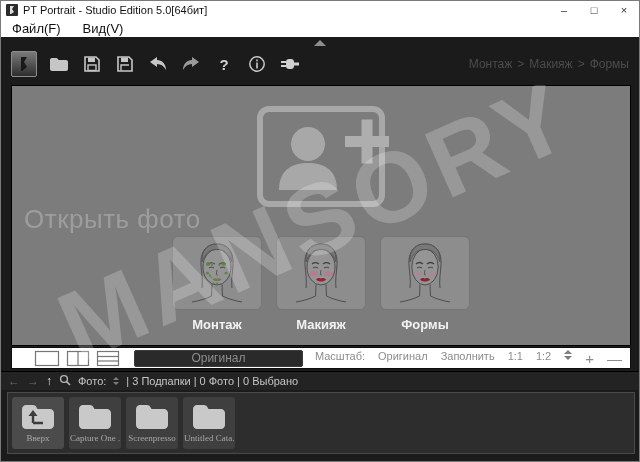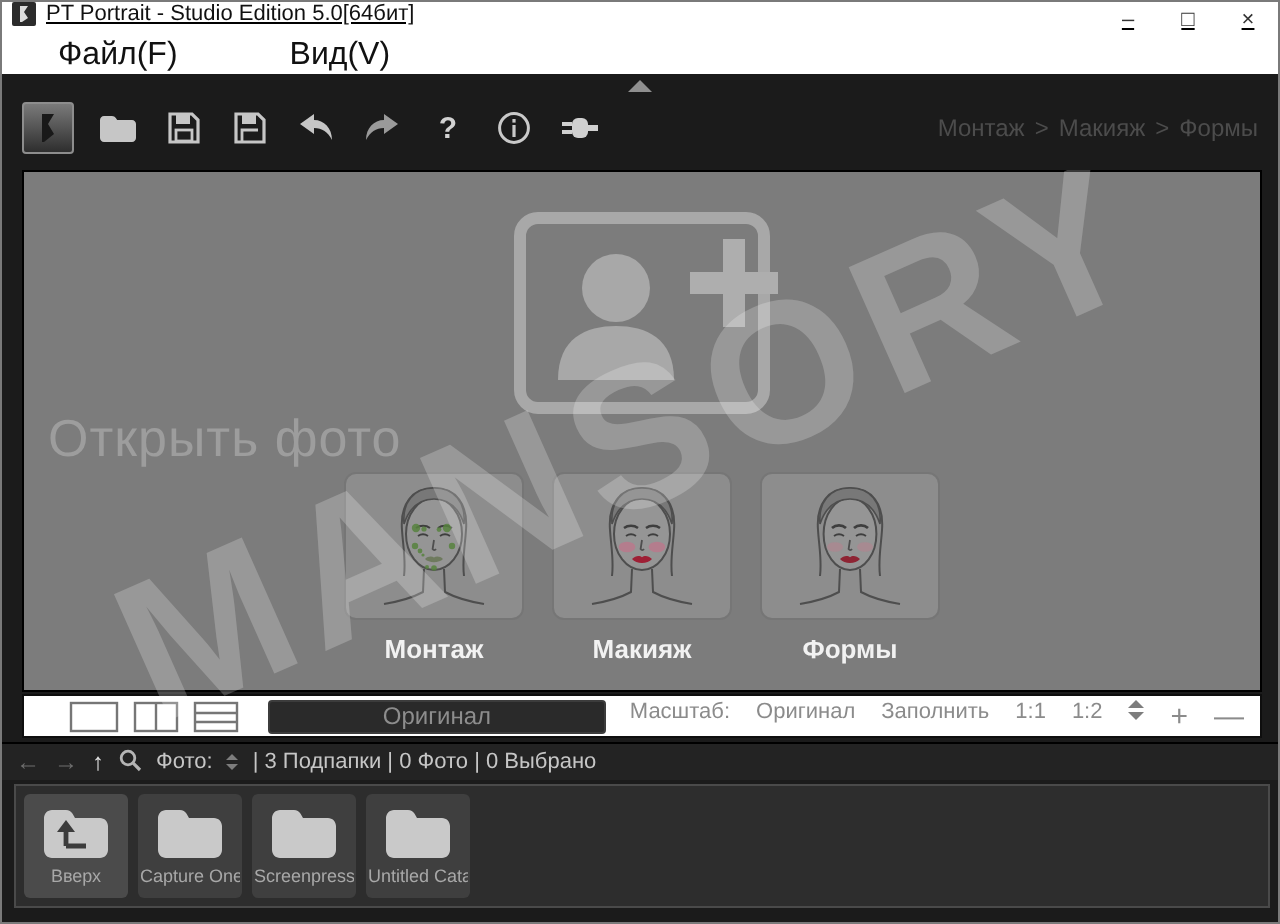--- a/index.html
+++ b/index.html
@@ -2,30 +2,30 @@
 <html><head>
 <meta charset="utf-8">
 <style>
   * { margin:0; padding:0; box-sizing:border-box; }
   body { background:#333; font-family:"Liberation Sans", sans-serif; }
   .app{ width:640px; height:462px; position:relative; background:#1b1b1b;
         border:1px solid #7a7a7a; overflow:hidden; }
 
   
   .titlebar{ position:absolute; top:0; left:0; right:0; height:18px; background:#ffffff;
-             display:flex; padding-left:5px;text-decoration:underline; }
+             display:flex; align-items:center; padding-left:5px; }
   .app-ico{ width:12px; height:12px; background:#2b2b2b; border-radius:1px; margin-right:5px;
             display:flex; align-items:center; justify-content:center; }
   .title-text{ font-size:11px; color:#111; }
   .win-controls{ margin-left:auto; display:flex; height:100%; }
   .win-btn{ width:30px; height:100%; display:flex; align-items:center; justify-content:center;
             font-size:11px; color:#333; cursor:default; }
   .menubar{ position:absolute; top:18px; left:0; right:0; height:18px; background:#ffffff;
             display:flex; align-items:center; }
-  .menu-item{ font-size:16px; color:#111; padding:0 28px; height:100%; display:flex; align-items:center; }
+  .menu-item{ font-size:13px; color:#111; padding:0 11px; height:100%; display:flex; align-items:center; }
 
   
   .body{ position:absolute; top:36px; left:0; right:0; bottom:0; background:#1b1b1b; }
   .chevron-up{ position:absolute; top:3px; left:50%; transform:translateX(-50%);
                width:0; height:0; border-left:6px solid transparent; border-right:6px solid transparent;
                border-bottom:6px solid #8f8f8f; }
 
   
   .toolbar{ position:absolute; top:10px; left:10px; right:10px; height:34px;
             display:flex; align-items:center; gap:11px; }
@@ -81,21 +81,21 @@
   .mini-spin .spin-up{ border-left-width:3px;border-right-width:3px;border-bottom-width:3px; }
   .mini-spin .spin-dn{ border-left-width:3px;border-right-width:3px;border-top-width:3px; }
 
   
   .strip{ position:absolute; top:355px; left:6px; width:628px; height:62px;
           background:#2d2d2d; border:1px solid #4a4a4a; display:flex; gap:5px; padding:4px 4px; }
   .f-tile{ width:52px; height:52px; background:#3f3f3f; border-radius:3px;
            display:flex; flex-direction:column; align-items:center; padding-top:5px; }
   .f-tile.up{ background:#4b4b4b; }
   .f-label{ margin-top:3px; font-size:9px; color:#a8a8a8; max-width:50px;
-            overflow:hidden; white-space:nowrap; }
+            overflow:hidden; white-space:nowrap;font-family:Liberation Serif, serif; }
 </style>
 </head>
 <body>
 
 <div class="app">
 
   <div class="titlebar">
     <span class="app-ico">
       <svg width="10" height="10" viewBox="0 0 10 10">
           <path d="M3,1 L7,1 L5,4 L7,7 L4,9 L3,9 Z" fill="#dcdcdc"></path>

